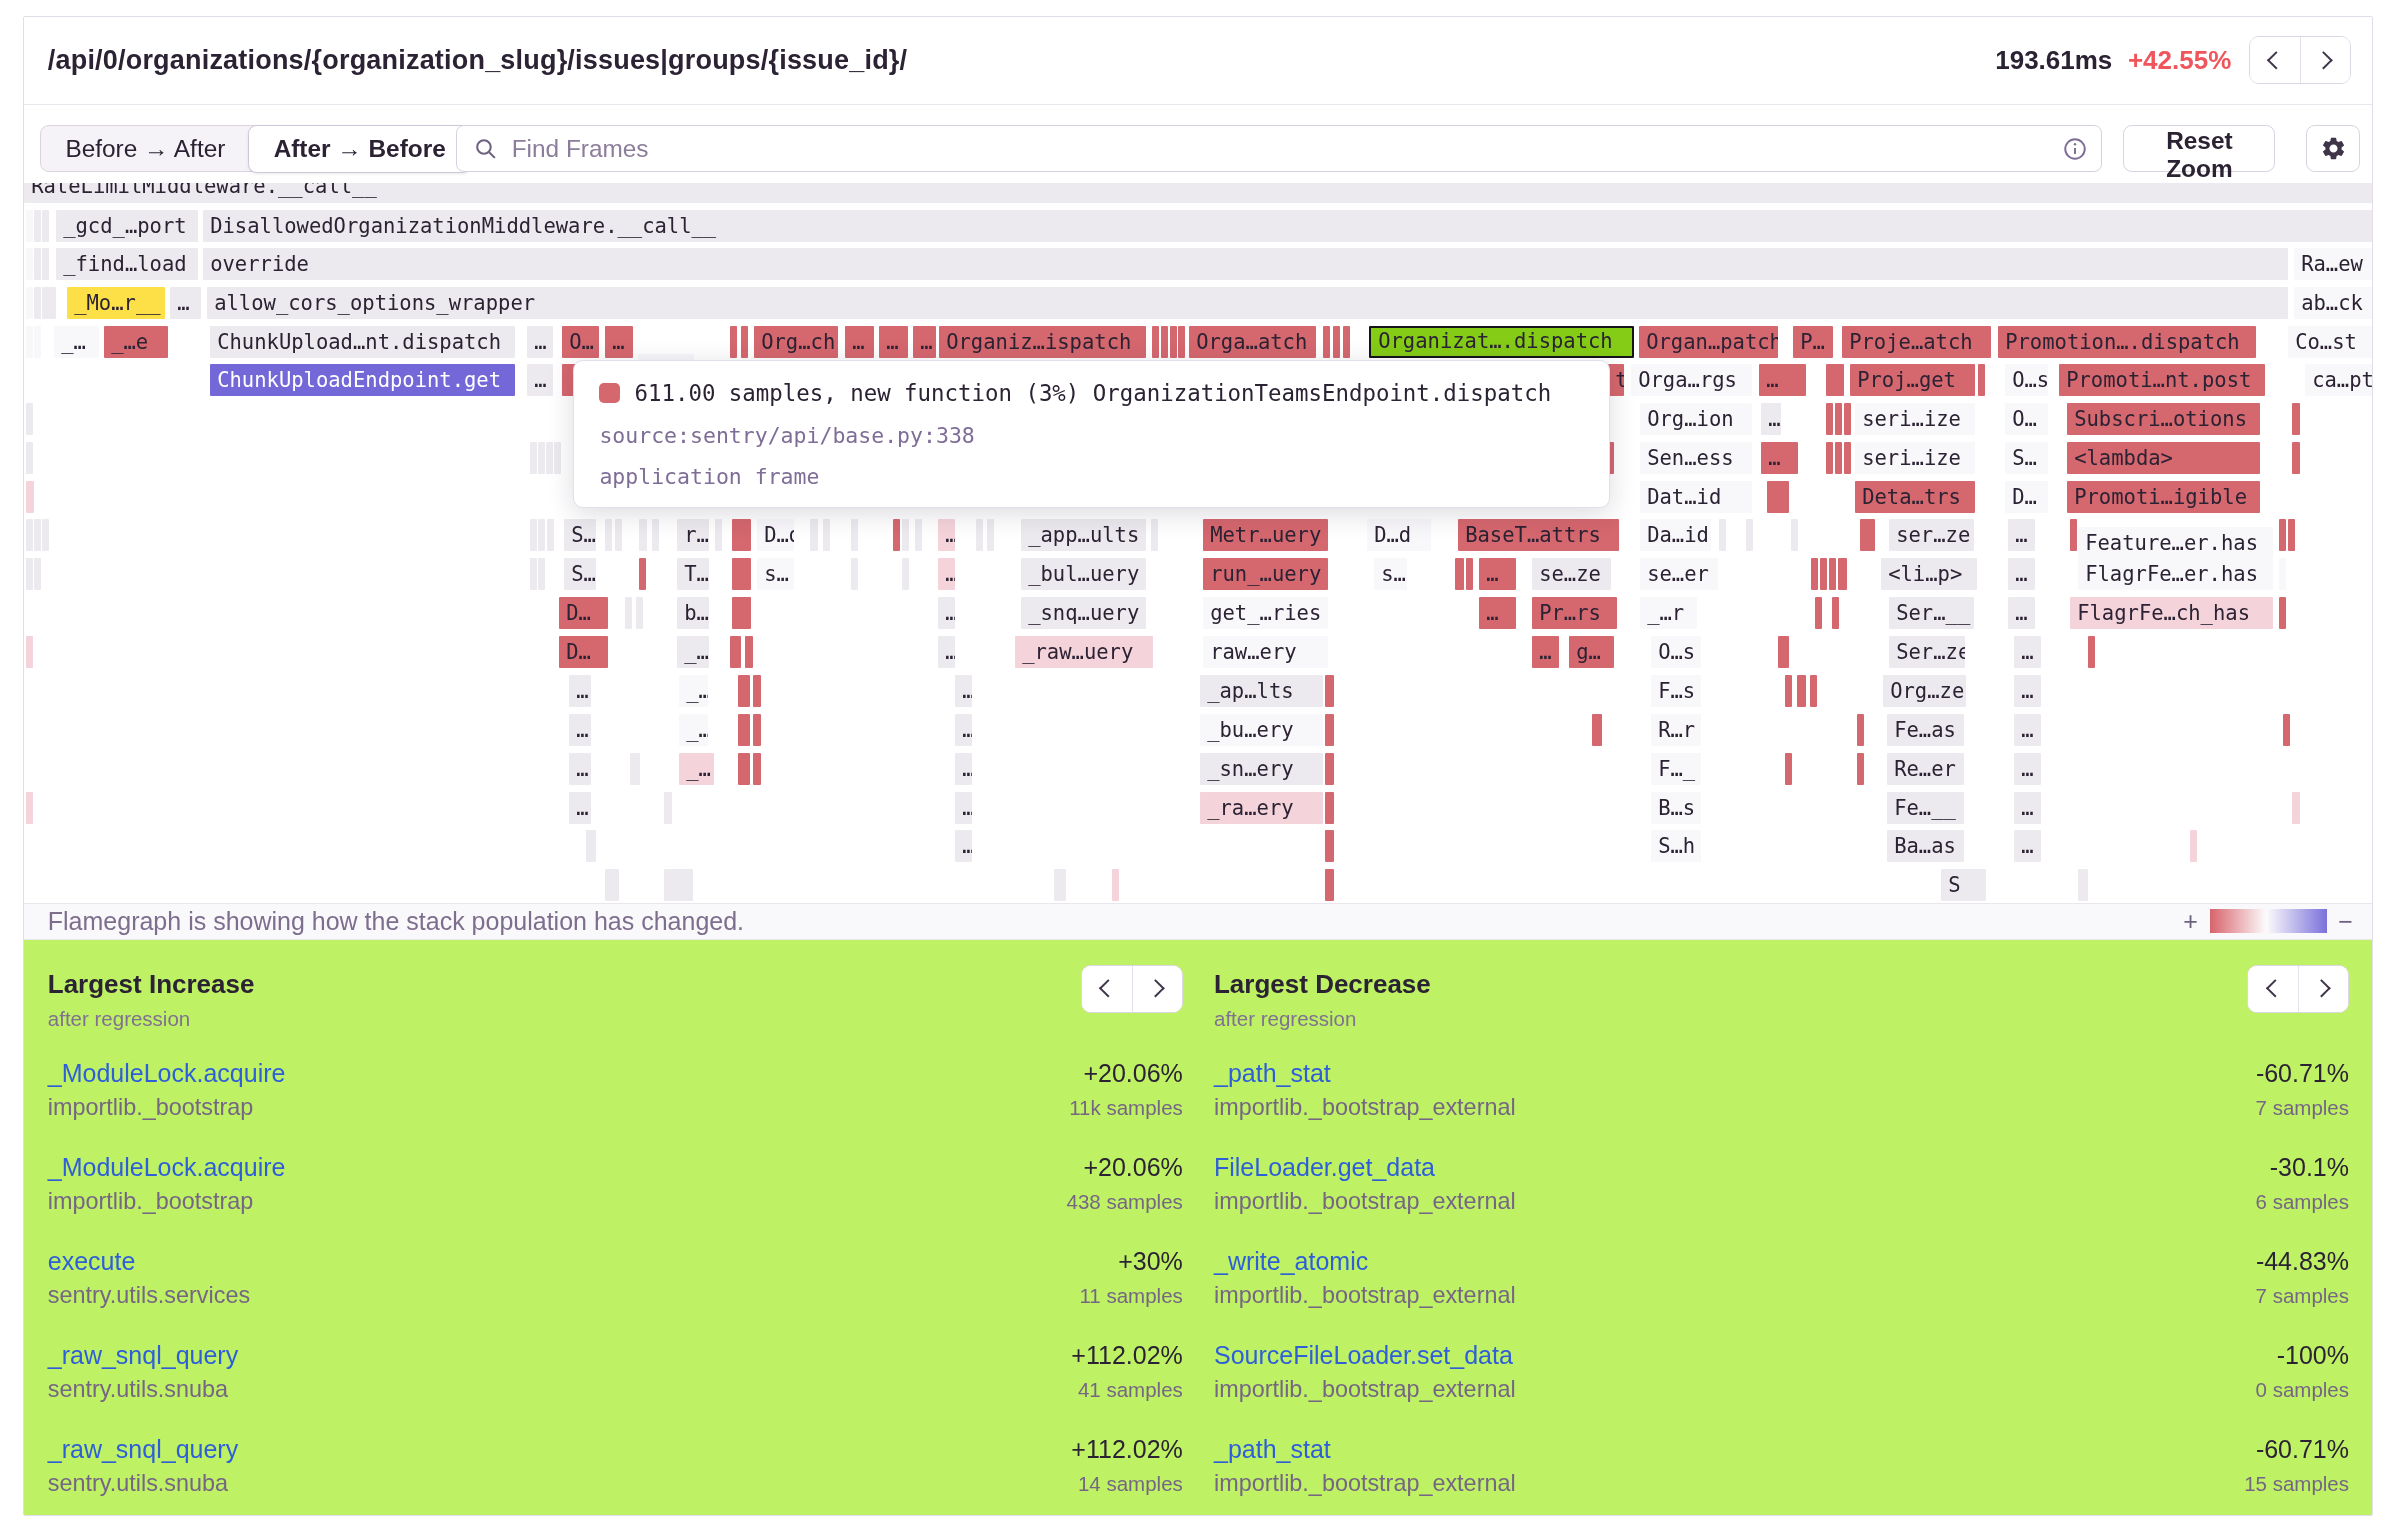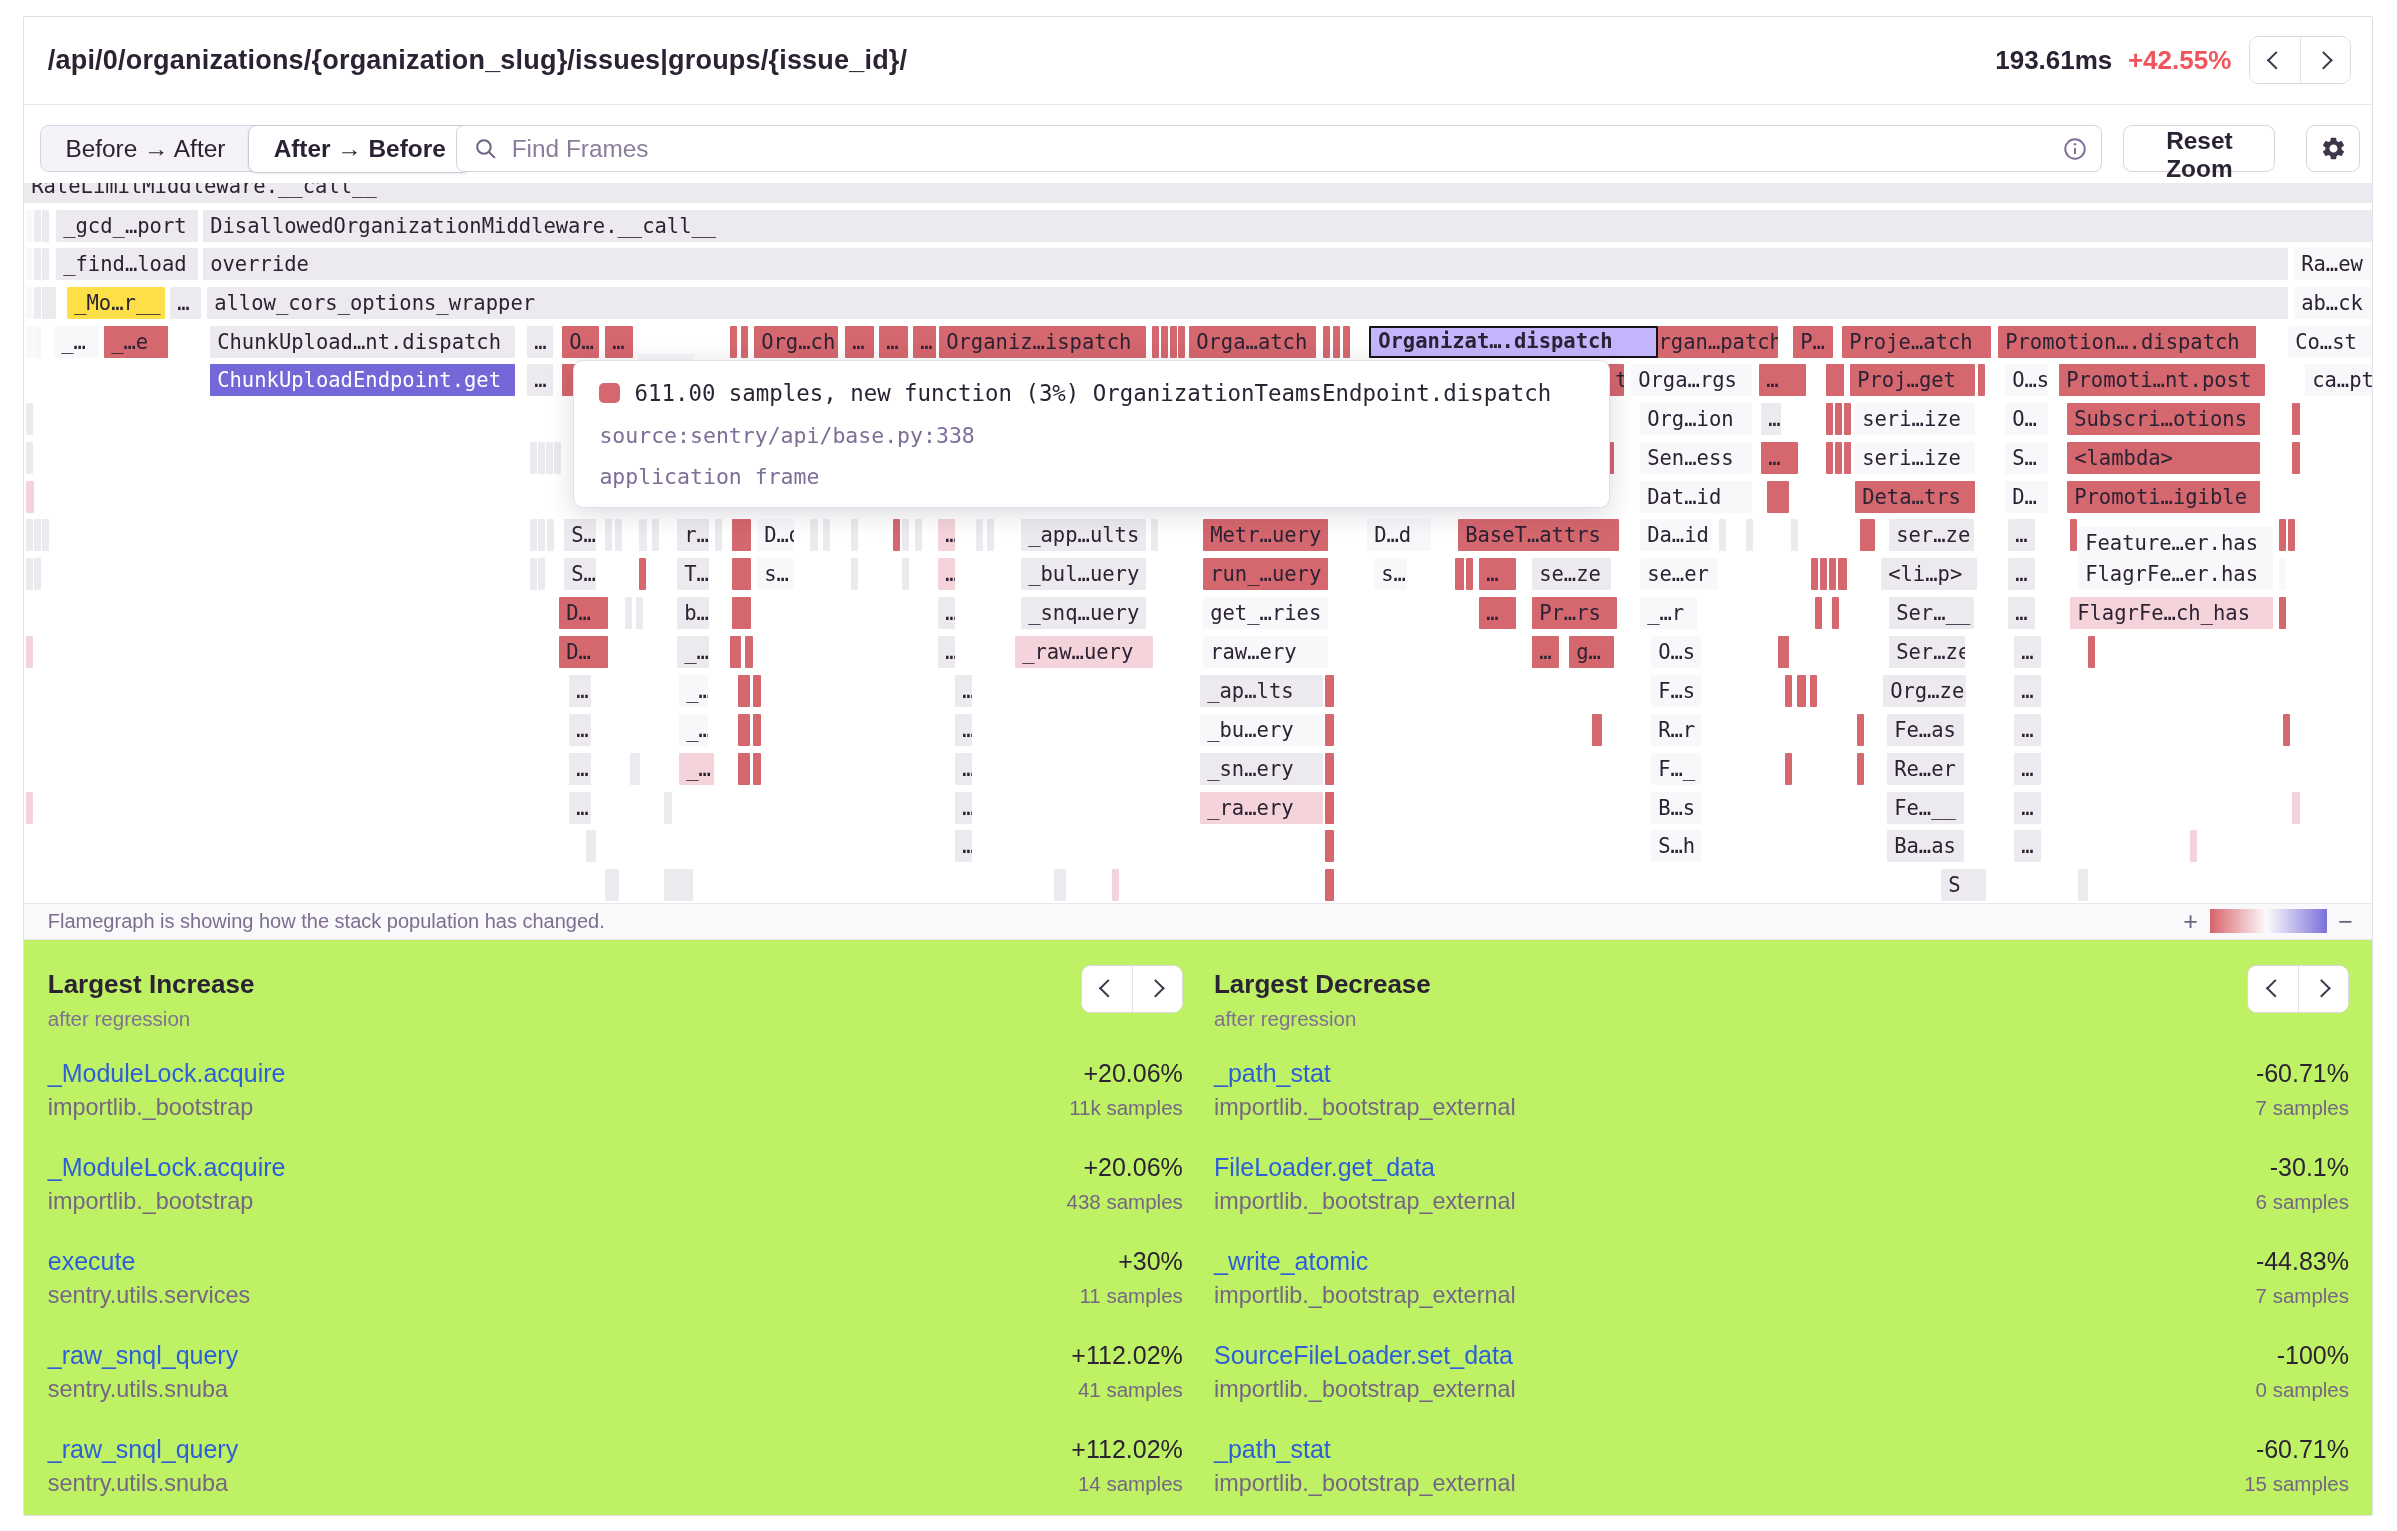--- a/index.html
+++ b/index.html
@@ -33,21 +33,21 @@
   .frame.c-s{color:#fff;}
   .frame.c-rh{border:2.4px solid #15121a;line-height:27px;}
   .frame .shift{position:relative;top:-12.7px;display:inline-block;}
   
   .tooltip{position:absolute;left:549px;top:177px;width:1037px;height:148px;background:#fff;border:1.5px solid #e3dee9;border-radius:9.8px;box-shadow:0 5.9px 27px rgba(37,26,53,.16);z-index:10;padding:19.5px 25px;box-sizing:border-box;font-family:"DejaVu Sans Mono",monospace;}
   .tt-line1{display:flex;align-items:center;gap:14.6px;font-size:22.4px;color:#2b2233;white-space:nowrap;}
   .tt-swatch{width:20.5px;height:20.5px;border-radius:4.9px;background:var(--frame-red,#d5676e);flex:none;}
   .tt-sub{margin-top:16.6px;font-size:21.5px;color:#7e6d96;white-space:nowrap;}
   
   .statusbar{position:absolute;top:886px;left:0;right:0;height:37px;background:#f9f8fb;border-top:1.5px solid #eae6ee;border-bottom:1.5px solid #eae6ee;display:flex;align-items:center;padding:0 19.5px 0 23.4px;box-sizing:border-box;}
-  .status-msg{flex:1;font-size:20px;color:#7d6e8e;}
+  .status-msg{flex:1;font-size:25px;color:#7d6e8e;}
   .legend{display:flex;align-items:center;gap:11.7px;color:#6f6180;font-size:25px;}
   .legend-bar{width:117px;height:24.4px;background:linear-gradient(to right,var(--legend-from,#d8636b),#fcfbfc 48%,var(--legend-to,#7b70da));}
   
   .panels{position:absolute;top:923px;left:0;right:0;bottom:0;display:flex;background:#bef264;}
   .panel{flex:1;position:relative;padding:29px 7.8px 0 23.4px;box-sizing:border-box;min-width:0;}
   .panel.right{padding-left:23.4px;padding-right:23.4px;}
   .panel-title{font-size:26px;font-weight:700;color:#2b2233;}
   .panel-sub{font-size:20.5px;color:#7f7191;margin-top:7.8px;}
   .pager{position:absolute;top:25px;right:7.8px;}
   .panel.right .pager{right:23.4px;}
@@ -316,21 +316,21 @@
       <div class="frame c-w" style="left: 1607px; top: 181px; width: 121px; background: rgb(248, 247, 250);">Orga…rgs</div>
       <div class="frame c-r" style="left: 1584px; top: 181px; width: 15.6px; background: rgb(213, 103, 110);">t</div>
       <div class="frame c-r" style="left: 538px; top: 181px; width: 15.6px; background: rgb(213, 103, 110);"></div>
       <div class="frame c-g" style="left: 503px; top: 181px; width: 26px; background: rgb(236, 234, 238);">…</div>
       <div class="frame c-s" style="left: 186px; top: 181px; width: 305px; background: rgb(116, 104, 216);">ChunkUploadEndpoint.get</div>
       <div class="frame c-w" style="left: 2264px; top: 143px; width: 87px; background: rgb(248, 247, 250);">Co…st</div>
       <div class="frame c-r" style="left: 1974px; top: 143px; width: 258px; background: rgb(213, 103, 110);">Promotion….dispatch</div>
       <div class="frame c-r" style="left: 1818px; top: 143px; width: 149px; background: rgb(213, 103, 110);">Proje…atch</div>
       <div class="frame c-r" style="left: 1769px; top: 143px; width: 40px; background: rgb(213, 103, 110);">P…</div>
       <div class="frame c-r" style="left: 1615px; top: 143px; width: 139px; background: rgb(213, 103, 110);">Organ…patch</div>
-      <div class="frame c-rh" style="left: 1345px; top: 143px; width: 289px; background: #c4b5fd; font-weight: bold;">Organizat….dispatch</div>
+      <div class="frame c-rh" style="left: 1345px; top: 143px; width: 265px; background: #84cc16;">Organizat….dispatch</div>
       <div class="frame c-r" style="left: 1319px; top: 143px; width: 5.9px; background: rgb(213, 103, 110);"></div>
       <div class="frame c-r" style="left: 1309px; top: 143px; width: 5.9px; background: rgb(213, 103, 110);"></div>
       <div class="frame c-r" style="left: 1299px; top: 143px; width: 5.9px; background: rgb(213, 103, 110);"></div>
       <div class="frame c-r" style="left: 1165px; top: 143px; width: 127px; background: rgb(213, 103, 110);">Orga…atch</div>
       <div class="frame c-r" style="left: 1154px; top: 143px; width: 4.9px; background: rgb(213, 103, 110);"></div>
       <div class="frame c-r" style="left: 1146px; top: 143px; width: 4.9px; background: rgb(213, 103, 110);"></div>
       <div class="frame c-r" style="left: 1137px; top: 143px; width: 4.9px; background: rgb(213, 103, 110);"></div>
       <div class="frame c-r" style="left: 1128px; top: 143px; width: 4.9px; background: rgb(213, 103, 110);"></div>
       <div class="frame c-r" style="left: 915px; top: 143px; width: 207px; background: rgb(213, 103, 110);">Organiz…ispatch</div>
       <div class="frame c-r" style="left: 889px; top: 143px; width: 22.4px; background: rgb(213, 103, 110);">…</div>

